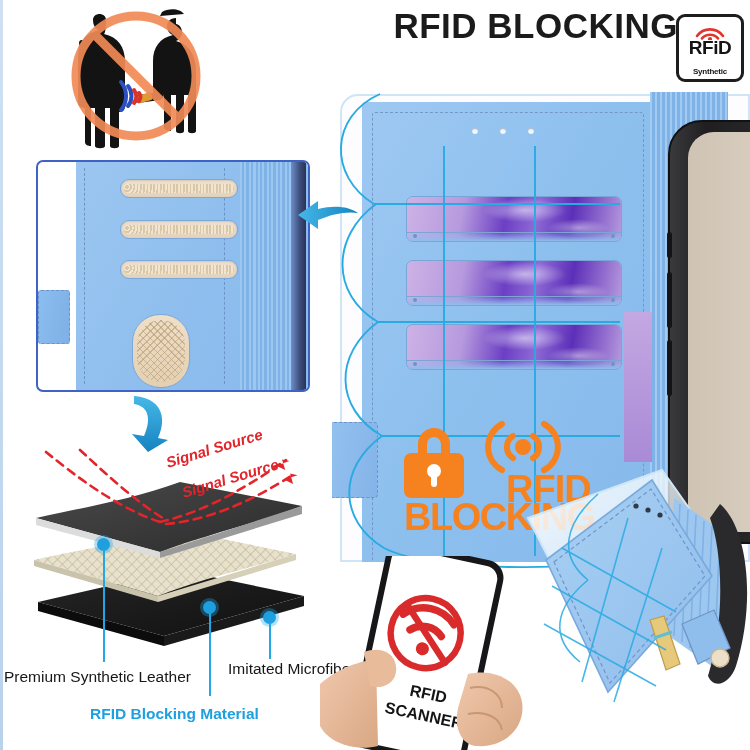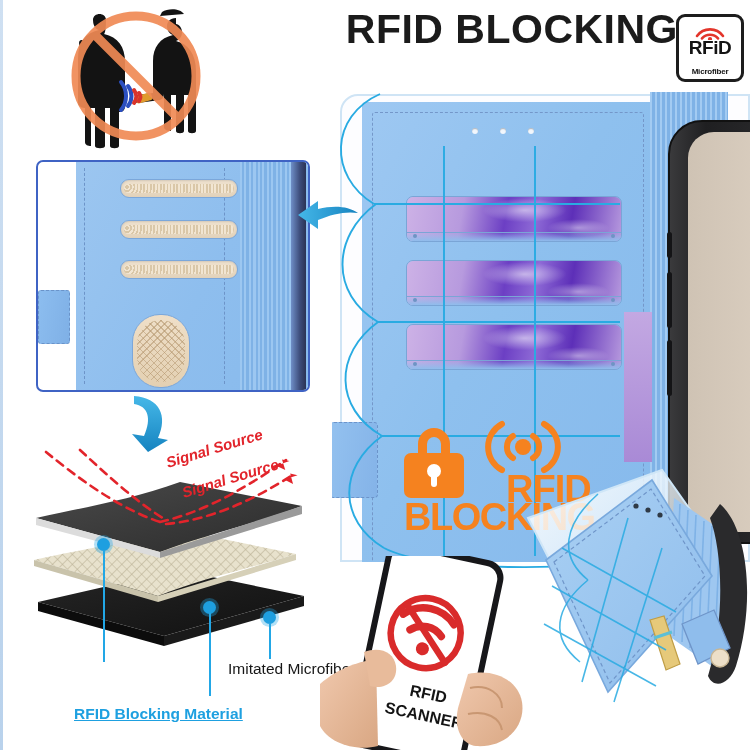--- a/index.html
+++ b/index.html
@@ -4,21 +4,21 @@
 <style>
   html,body{margin:0;padding:0;background:#fff;}
   body{width:750px;height:750px;overflow:hidden;font-family:"Liberation Sans","DejaVu Sans",sans-serif;}
   #stage{position:relative;width:750px;height:750px;background:#ffffff;overflow:hidden;}
 
   
   .edge-left{position:absolute;left:0;top:0;width:3px;height:750px;background:linear-gradient(180deg,#cfe0f2,#b9d2ec);}
 
   
   .hdr{position:absolute;left:238px;top:2px;width:512px;height:92px;}
-  .hdr-title{position:absolute;right:72px;top:4px;font-size:41px;font-weight:bold;letter-spacing:.5px;color:#1b1b1b;white-space:nowrap;}
+  .hdr-title{position:absolute;right:72px;top:4px;font-size:35px;font-weight:bold;letter-spacing:.5px;color:#1b1b1b;white-space:nowrap;}
   .hdr-sub{position:absolute;right:70px;top:40px;width:432px;text-align:right;font-size:19.5px;line-height:23px;color:#2a2a2a;}
   .rfid-badge{position:absolute;right:6px;top:12px;width:62px;height:62px;border:3px solid #1d1d1d;border-radius:9px;background:#fff;}
   .rfid-badge .waves{position:absolute;left:50%;top:5px;transform:translateX(-50%);width:34px;height:18px;}
   .rfid-badge .bword{position:absolute;left:0;right:0;top:20px;text-align:center;font-size:19px;font-weight:bold;color:#141414;letter-spacing:-.5px;}
   .rfid-badge .bprot{position:absolute;left:0;right:0;bottom:3px;text-align:center;font-size:8px;font-weight:bold;color:#141414;letter-spacing:-.2px;}
 
   
   .prohib{position:absolute;left:18px;top:2px;width:222px;height:148px;}
 
   
@@ -97,21 +97,21 @@
     <div class="hdr-title">RFID BLOCKING</div>
     <div class="rfid-badge">
       <svg class="waves" viewBox="0 0 34 18">
         <g fill="none" stroke="#E3352B" stroke-width="2.6" stroke-linecap="round">
           <path d="M4 14 A16 16 0 0 1 30 14"></path>
           <path d="M9 16.4 A10.5 10.5 0 0 1 25 16.4"></path>
         </g>
         <circle cx="17" cy="17" r="2.1" fill="#E3352B"></circle>
       </svg>
       <div class="bword">RFiD</div>
-      <div class="bprot">Microfiber</div>
+      <div class="bprot">Synthetic</div>
     </div>
   </div>
 
   <svg class="prohib" viewBox="0 0 222 148">
 
     <g fill="#131313">
       <path d="M88 18 c0 -8 -13 -8 -13 0 c0 9 6 10 6 10 c-14 3 -21 13 -21 28 l0 44 c0 5 5 6 7 6 l0 34 c0 3 3 4 6 4 l0 -38 l4 0 l0 38 c0 3 10 3 10 0 l0 -38 l5 0 l0 38 c0 3 9 3 9 0 l0 -34 c3 0 6 -1 6 -6 l0 -44 c0 -15 -7 -25 -21 -28 c0 0 2 -1 2 -14z"></path>
       <rect x="62" y="38" width="7" height="26" rx="3" transform="rotate(-6 65 50)"></rect>
     </g>
 
@@ -279,22 +279,23 @@
     <text x="176" y="68" transform="rotate(-17 176 68)" font-family="Liberation Sans, sans-serif" font-size="15" font-style="italic" font-weight="bold" fill="#E2242B">Signal Source</text>
   </svg>
 
   <div class="calloutdot" style="left:97px;top:538px;"></div>
   <div class="calloutline" style="left:103px;top:550px;height:112px;"></div>
   <div class="calloutdot" style="left:203px;top:601px;"></div>
   <div class="calloutline" style="left:209px;top:613px;height:83px;"></div>
   <div class="calloutdot" style="left:263px;top:611px;"></div>
   <div class="calloutline" style="left:269px;top:623px;height:36px;"></div>
 
+  <div class="lbl" style="left:4px;top:668px;">Premium Synthetic Leather</div>
   <div class="lbl" style="left:228px;top:660px;">Imitated Microfiber</div>
-  <div class="lbl blue" style="left:74px;top:705px;text-decoration:underline;">RFID Blocking Material</div>
+  <div class="lbl blue" style="left:90px;top:705px;">RFID Blocking Material</div>
 
   <div class="orange-badge">
     <svg class="ob-lock" viewBox="0 0 72 76">
       <path d="M20 32 V22 a16 16 0 0 1 32 0 V32 h-9 V22 a7 7 0 0 0 -14 0 V32 Z" fill="#F5821F"></path>
       <rect x="6" y="31" width="60" height="45" rx="7" fill="#F5821F"></rect>
       <circle cx="36" cy="49" r="7" fill="#fff"></circle>
       <rect x="33" y="52" width="6" height="13" rx="3" fill="#fff"></rect>
     </svg>
     <svg class="ob-sig" viewBox="0 0 86 62">
       <g fill="none" stroke="#F5821F" stroke-width="6" stroke-linecap="round">

